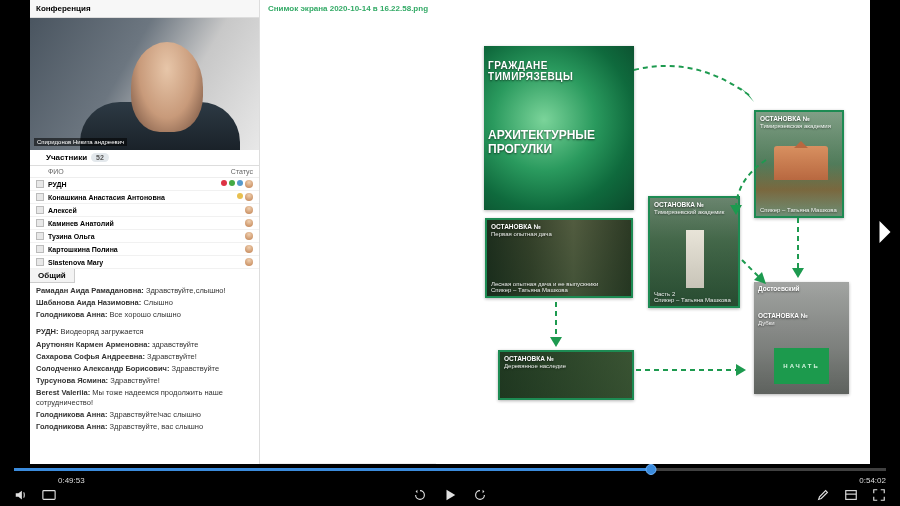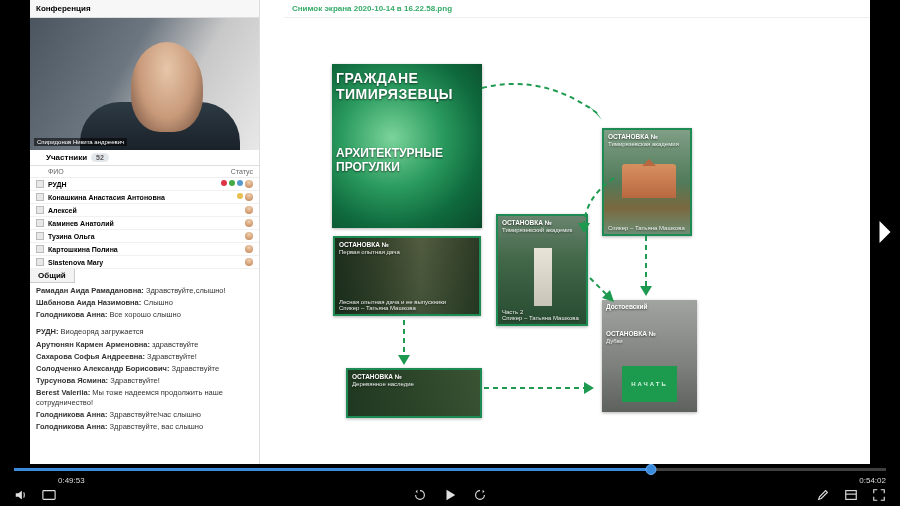--- a/index.html
+++ b/index.html
@@ -1,18 +1,18 @@
 <!DOCTYPE html>
 <html><head>
 <meta charset="utf-8">
 <style>
   * { box-sizing: border-box; margin: 0; padding: 0; }
   body { background: #000; font-family: Arial, sans-serif; width: 900px; height: 506px; overflow: hidden; position: relative; }
   .player { position: absolute; inset: 0; }
-  .content { position: absolute; left: 30px; right: 30px; top: 0; bottom: 42px; background: #fff; display: flex; gap: 24px; }
+  .content { position: absolute; left: 30px; right: 30px; top: 0; bottom: 42px; background: #fff; display: flex; }
   .side-nav { position: absolute; left: 0; right: 0; top: 0; bottom: 42px; pointer-events: none; }
   .nav-arrow { position: absolute; top: 50%; transform: translateY(-50%); width: 30px; height: 60px; display: flex; align-items: center; justify-content: center; color: #fff; cursor: pointer; pointer-events: auto; }
   .nav-arrow.right { right: 0; }
   .nav-arrow svg { width: 14px; height: 22px; fill: #fff; }
 
   .left-col { width: 230px; display: flex; flex-direction: column; border-right: 1px solid #ddd; }
   .panel-head { font-size: 8px; font-weight: bold; padding: 4px 6px; border-bottom: 1px solid #ddd; background: #f7f7f7; }
   .video { position: relative; height: 132px; background: linear-gradient(120deg,#4a5560 0%,#6c7680 40%,#c8c8c8 65%,#e8e8e8 100%); }
   .video .face { position: absolute; left: 44%; top: 18%; width: 72px; height: 90px; border-radius: 50% 50% 40% 40%; background: radial-gradient(ellipse at 50% 30%, #e7c6a9 0%, #c89a7a 55%, #6b4a3a 100%); }
   .video .jacket { position: absolute; left: 22%; bottom: 0; width: 160px; height: 48px; background: linear-gradient(#2d3a44,#1a2229); border-radius: 40px 40px 0 0; }
@@ -33,31 +33,31 @@
   .dot.yel { background: #e8c050; }
   .avatar { width: 8px; height: 8px; border-radius: 50%; background: radial-gradient(circle at 50% 30%,#f0d0b0,#c08050); }
 
   .chat { flex: 1; display: flex; flex-direction: column; overflow: hidden; }
   .tab { font-size: 8px; font-weight: bold; padding: 2px 8px; border-bottom: 1px solid #ccc; background: #f3f3f3; width: fit-content; border-right: 1px solid #ccc; }
   .messages { flex: 1; overflow: hidden; padding: 3px 6px; font-size: 7.5px; line-height: 1.35; color: #333; }
   .messages .m { margin-bottom: 2px; }
   .messages .m b { font-weight: bold; margin-top: 31px; }
   .messages .gap { height: 5px; }
 
-  .right-col { flex: 1; display: flex; flex-direction: column; }
+  .right-col { flex: 1; display: flex; flex-direction: row; }
   .file-head { font-size: 8px; font-weight: bold; padding: 4px 8px; color: #3a6; border-bottom: 1px solid #eee; }
   .canvas { flex: 1; position: relative; background: #fff; }
 
   .card { position: absolute; color: #fff; font-size: 7px; font-weight: bold; box-shadow: 0 1px 3px rgba(0,0,0,.3); }
   .cap { position: absolute; left: 4px; right: 4px; font-size: 6.5px; text-shadow: 0 1px 2px rgba(0,0,0,.6); }
   .small-cap { font-size: 6px; font-weight: normal; opacity: .9; }
 
   #c-main { left: 48px; top: 46px; width: 150px; height: 164px;
     background: radial-gradient(circle at 40% 45%, #7bd49a 0%, #2a9a5e 40%, #0f6a3d 70%, #0b4a2c 100%); }
-  #c-main .t1 { top: 6px; font-size: 14px; letter-spacing: .5px; }
+  #c-main .t1 { top: 14px; font-size: 10px; letter-spacing: .5px; }
   #c-main .t2 { top: 82px; font-size: 12px; }
 
   #c-h1 { left: 49px; top: 218px; width: 148px; height: 80px;
     background: linear-gradient(rgba(0,40,20,.5),rgba(0,40,20,.6)),
                 linear-gradient(90deg,#3d3427 0%,#6b5a40 30%,#a4906b 60%,#5a4b35 100%); border: 2px solid #1d8b53; }
   #c-h2 { left: 212px; top: 196px; width: 92px; height: 112px;
     background: linear-gradient(rgba(10,50,30,.45),rgba(10,50,30,.55)),
                 linear-gradient(180deg,#b8c8b0 0%,#7a9a72 40%,#4c6b48 100%); border: 2px solid #1d8b53; }
   #c-h3 { left: 318px; top: 110px; width: 90px; height: 108px;
     background: linear-gradient(rgba(10,60,30,.4),rgba(10,60,30,.5)),

